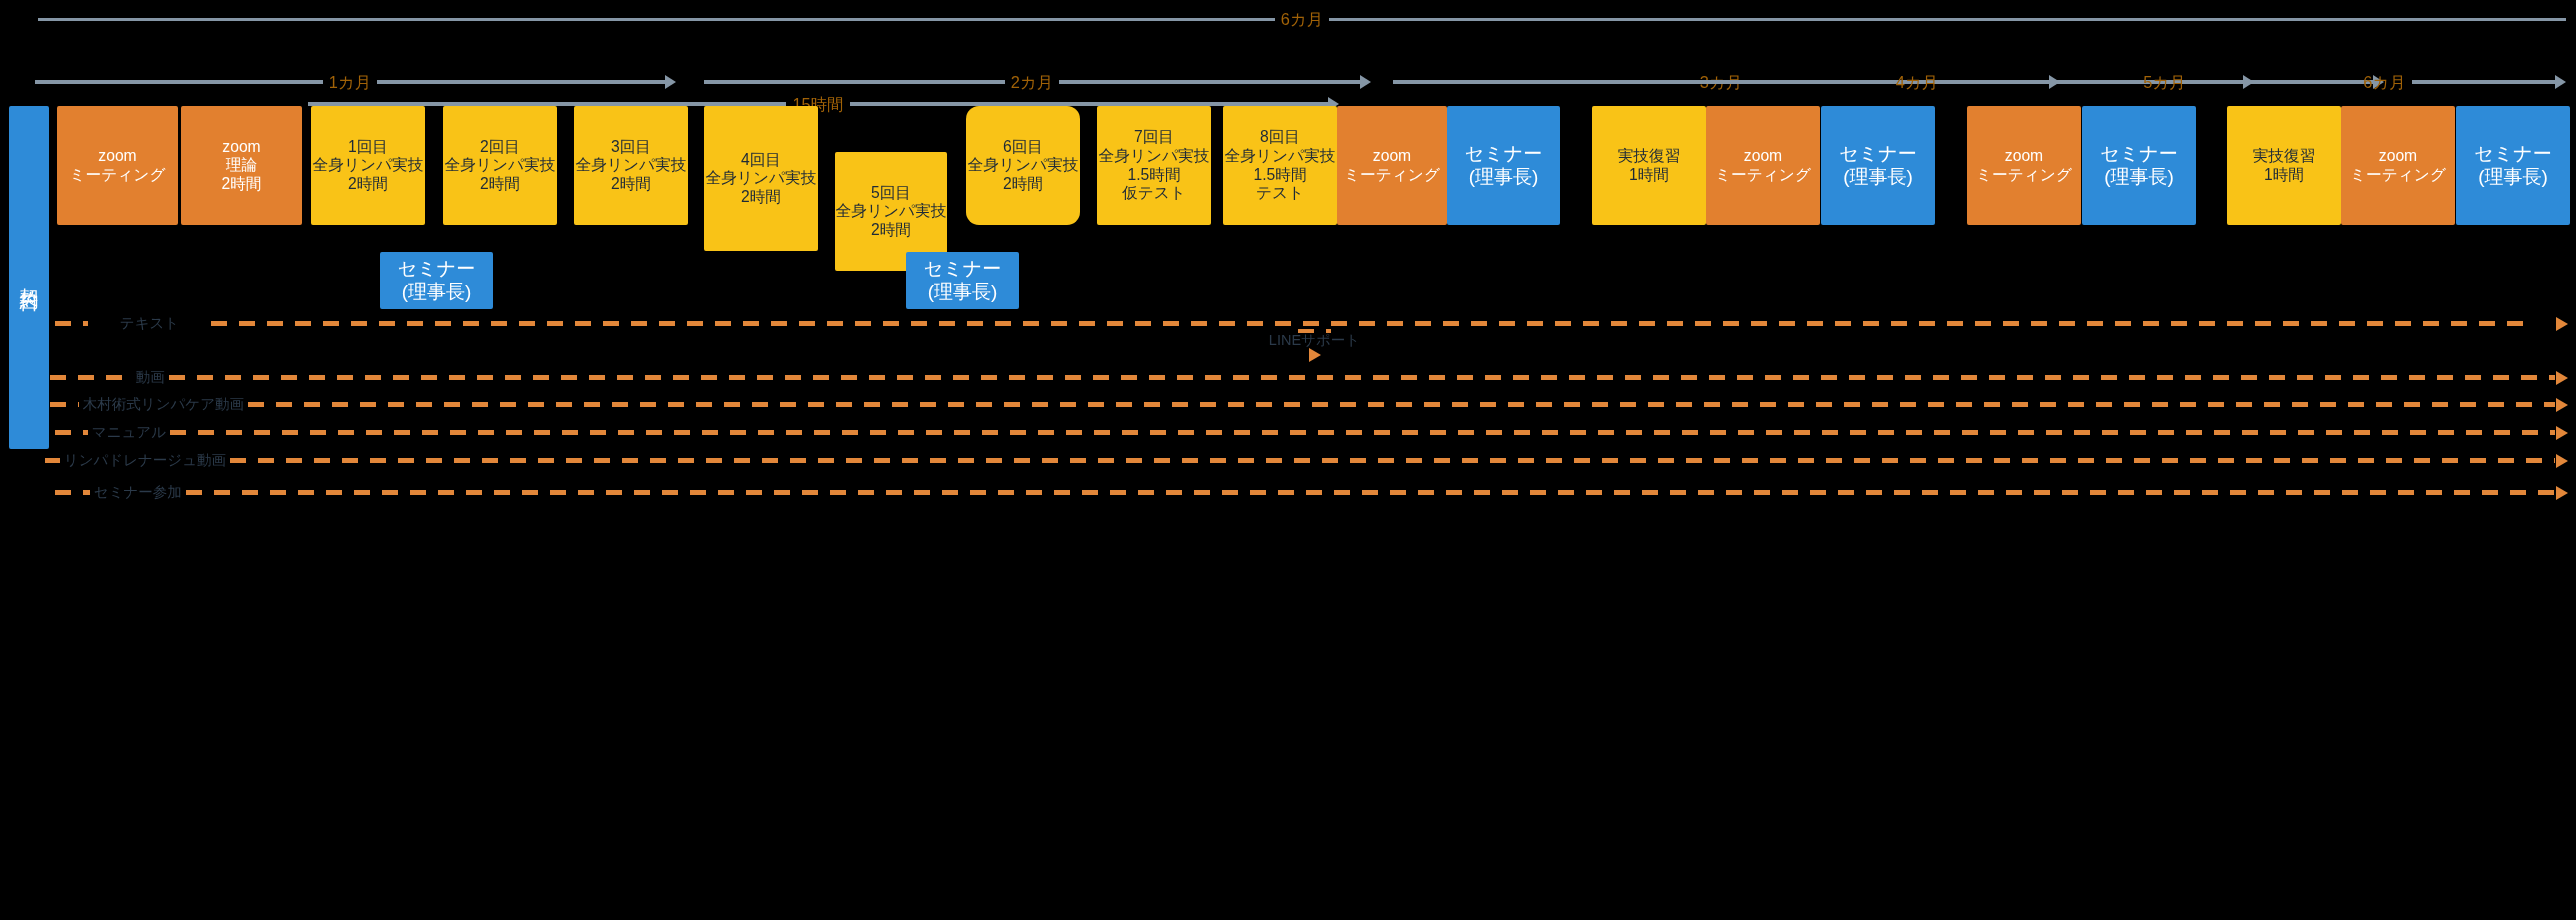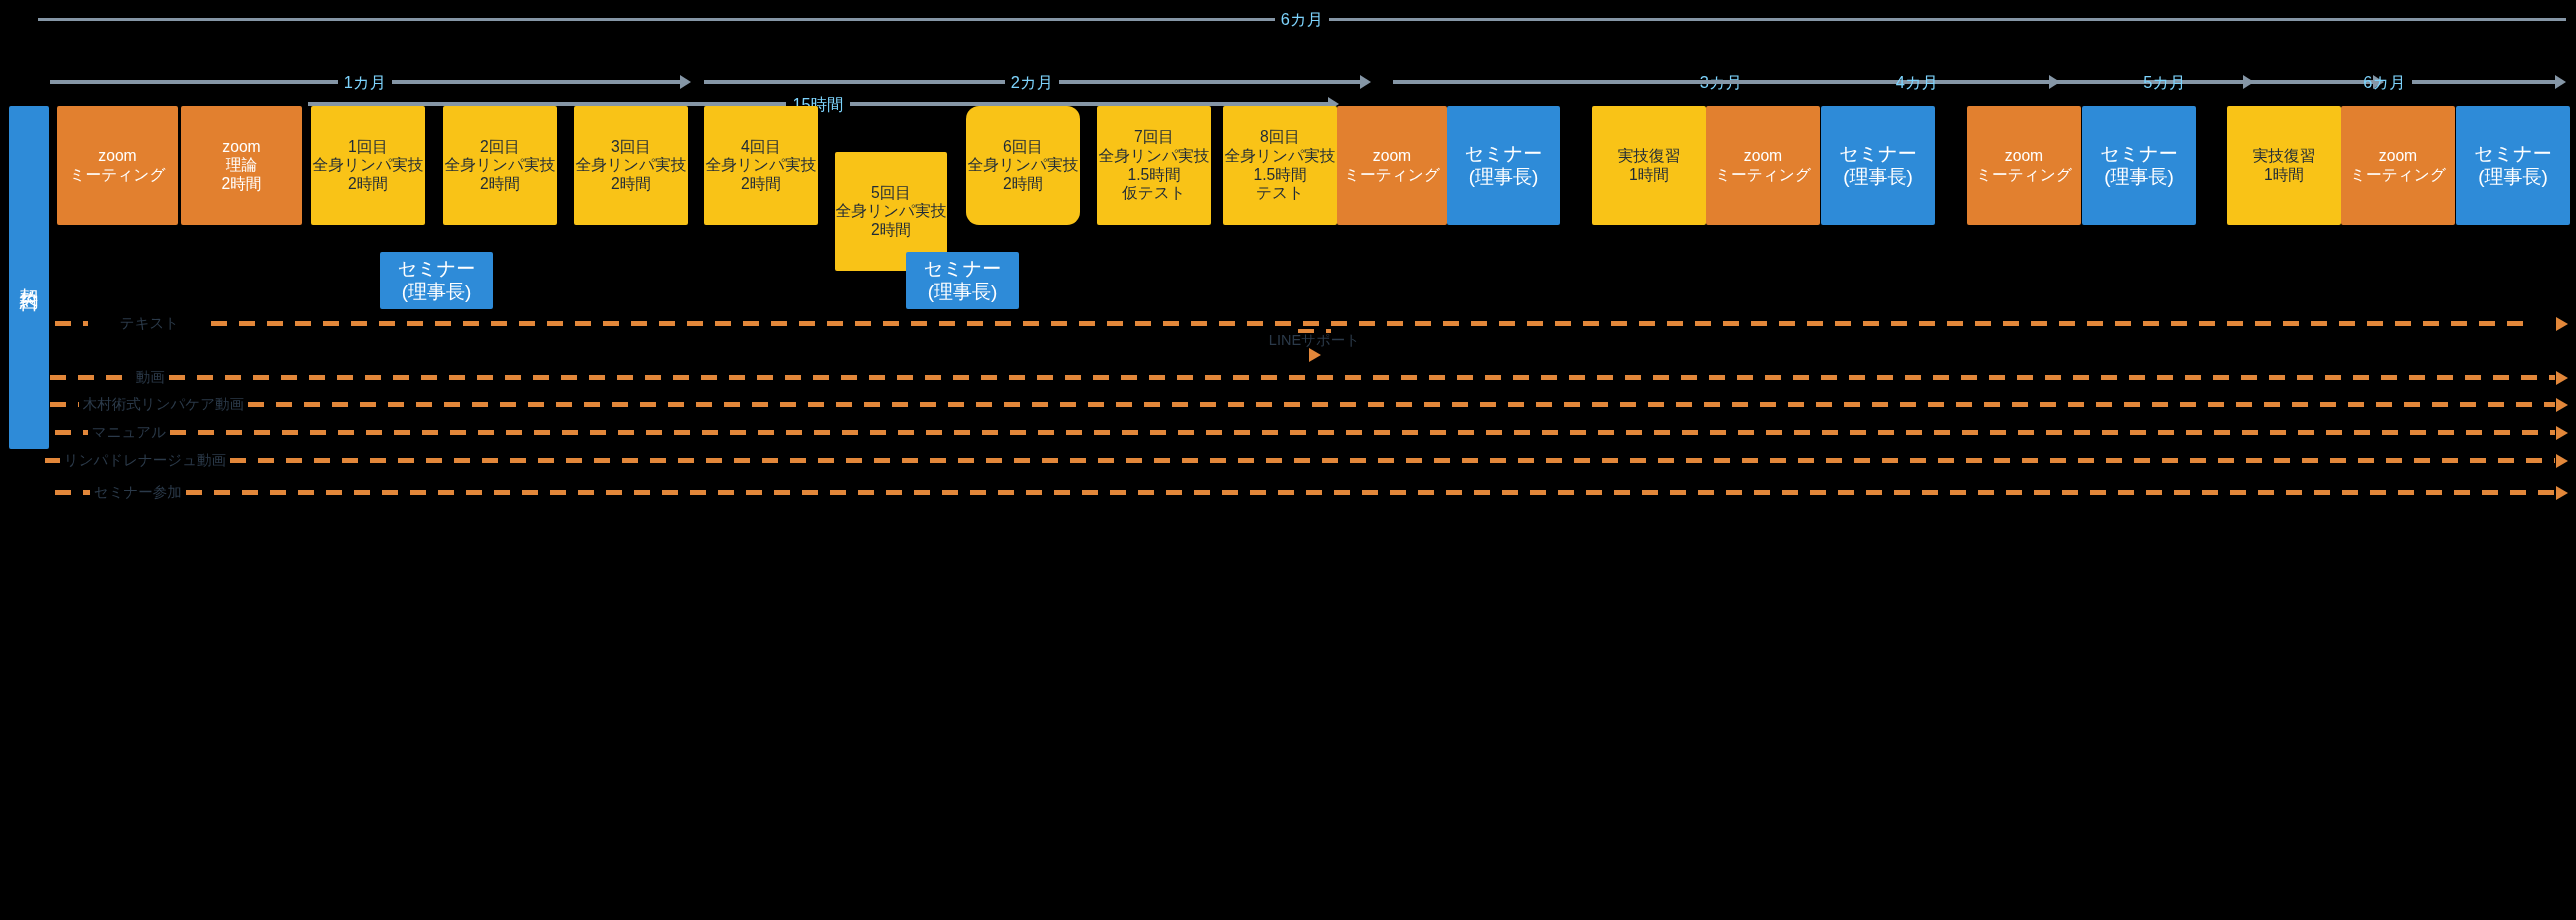--- a/index.html
+++ b/index.html
@@ -28,21 +28,21 @@
     flex: 1 1 auto;
     height: 3.8px;
     background: #8596a6;
     min-width: 2.5px;
   }
   .span .lbl {
     flex: 0 0 auto;
     padding: 0 6.3px;
     font-size: 16.4px;
     line-height: 1;
-    color: #7dd3fc;
+    color: #a16207;
     white-space: nowrap;
   }
   .span .head {
     flex: 0 0 auto;
     width: 0; height: 0;
     border-top: 7px solid transparent;
     border-bottom: 7px solid transparent;
     border-left: 11.3px solid #8596a6;
   }
 
@@ -114,21 +114,21 @@
 
   <div id="spans-top">
       <div class="span noheads" style="left: 38px; top: 11.3px; width: 2528px;">
         <div class="bar"></div>
         <div class="lbl">6カ月</div>
         <div class="bar"></div>
       </div>
     </div>
 
   <div id="spans-row2">
-      <div class="span" style="left: 50px; top: 74px; width: 641px; justify-content: flex-end;">
+      <div class="span" style="left: 35px; top: 74px; width: 641px; justify-content: flex-end;">
         <div class="bar"></div>
         <div class="lbl">1カ月</div>
         <div class="bar"></div>
         <div class="head"></div>
       </div>
       <div class="span" style="left: 704px; top: 74px; width: 667px;">
         <div class="bar"></div>
         <div class="lbl">2カ月</div>
         <div class="bar"></div>
         <div class="head"></div>
@@ -189,21 +189,21 @@
       <div class="box yellow" style="left: 443px; top: 106px; width: 114px; height: 119px;">
         <span class="ln">2回目</span>
         <span class="ln">全身リンパ実技</span>
         <span class="ln">2時間</span>
       </div>
       <div class="box yellow" style="left: 574px; top: 106px; width: 114px; height: 119px;">
         <span class="ln">3回目</span>
         <span class="ln">全身リンパ実技</span>
         <span class="ln">2時間</span>
       </div>
-      <div class="box yellow" style="left: 704px; top: 106px; width: 114px; height: 119px;">
+      <div class="box yellow" style="left: 704px; top: 106px; width: 114px; height: 145px;">
         <span class="ln">4回目</span>
         <span class="ln">全身リンパ実技</span>
         <span class="ln">2時間</span>
       </div>
       <div class="box yellow" style="left: 835px; top: 106px; width: 112px; height: 119px; margin-top: 46px;">
         <span class="ln">5回目</span>
         <span class="ln">全身リンパ実技</span>
         <span class="ln">2時間</span>
       </div>
       <div class="box yellow" style="left: 966px; top: 106px; width: 114px; height: 119px; border-radius: 13px;">

